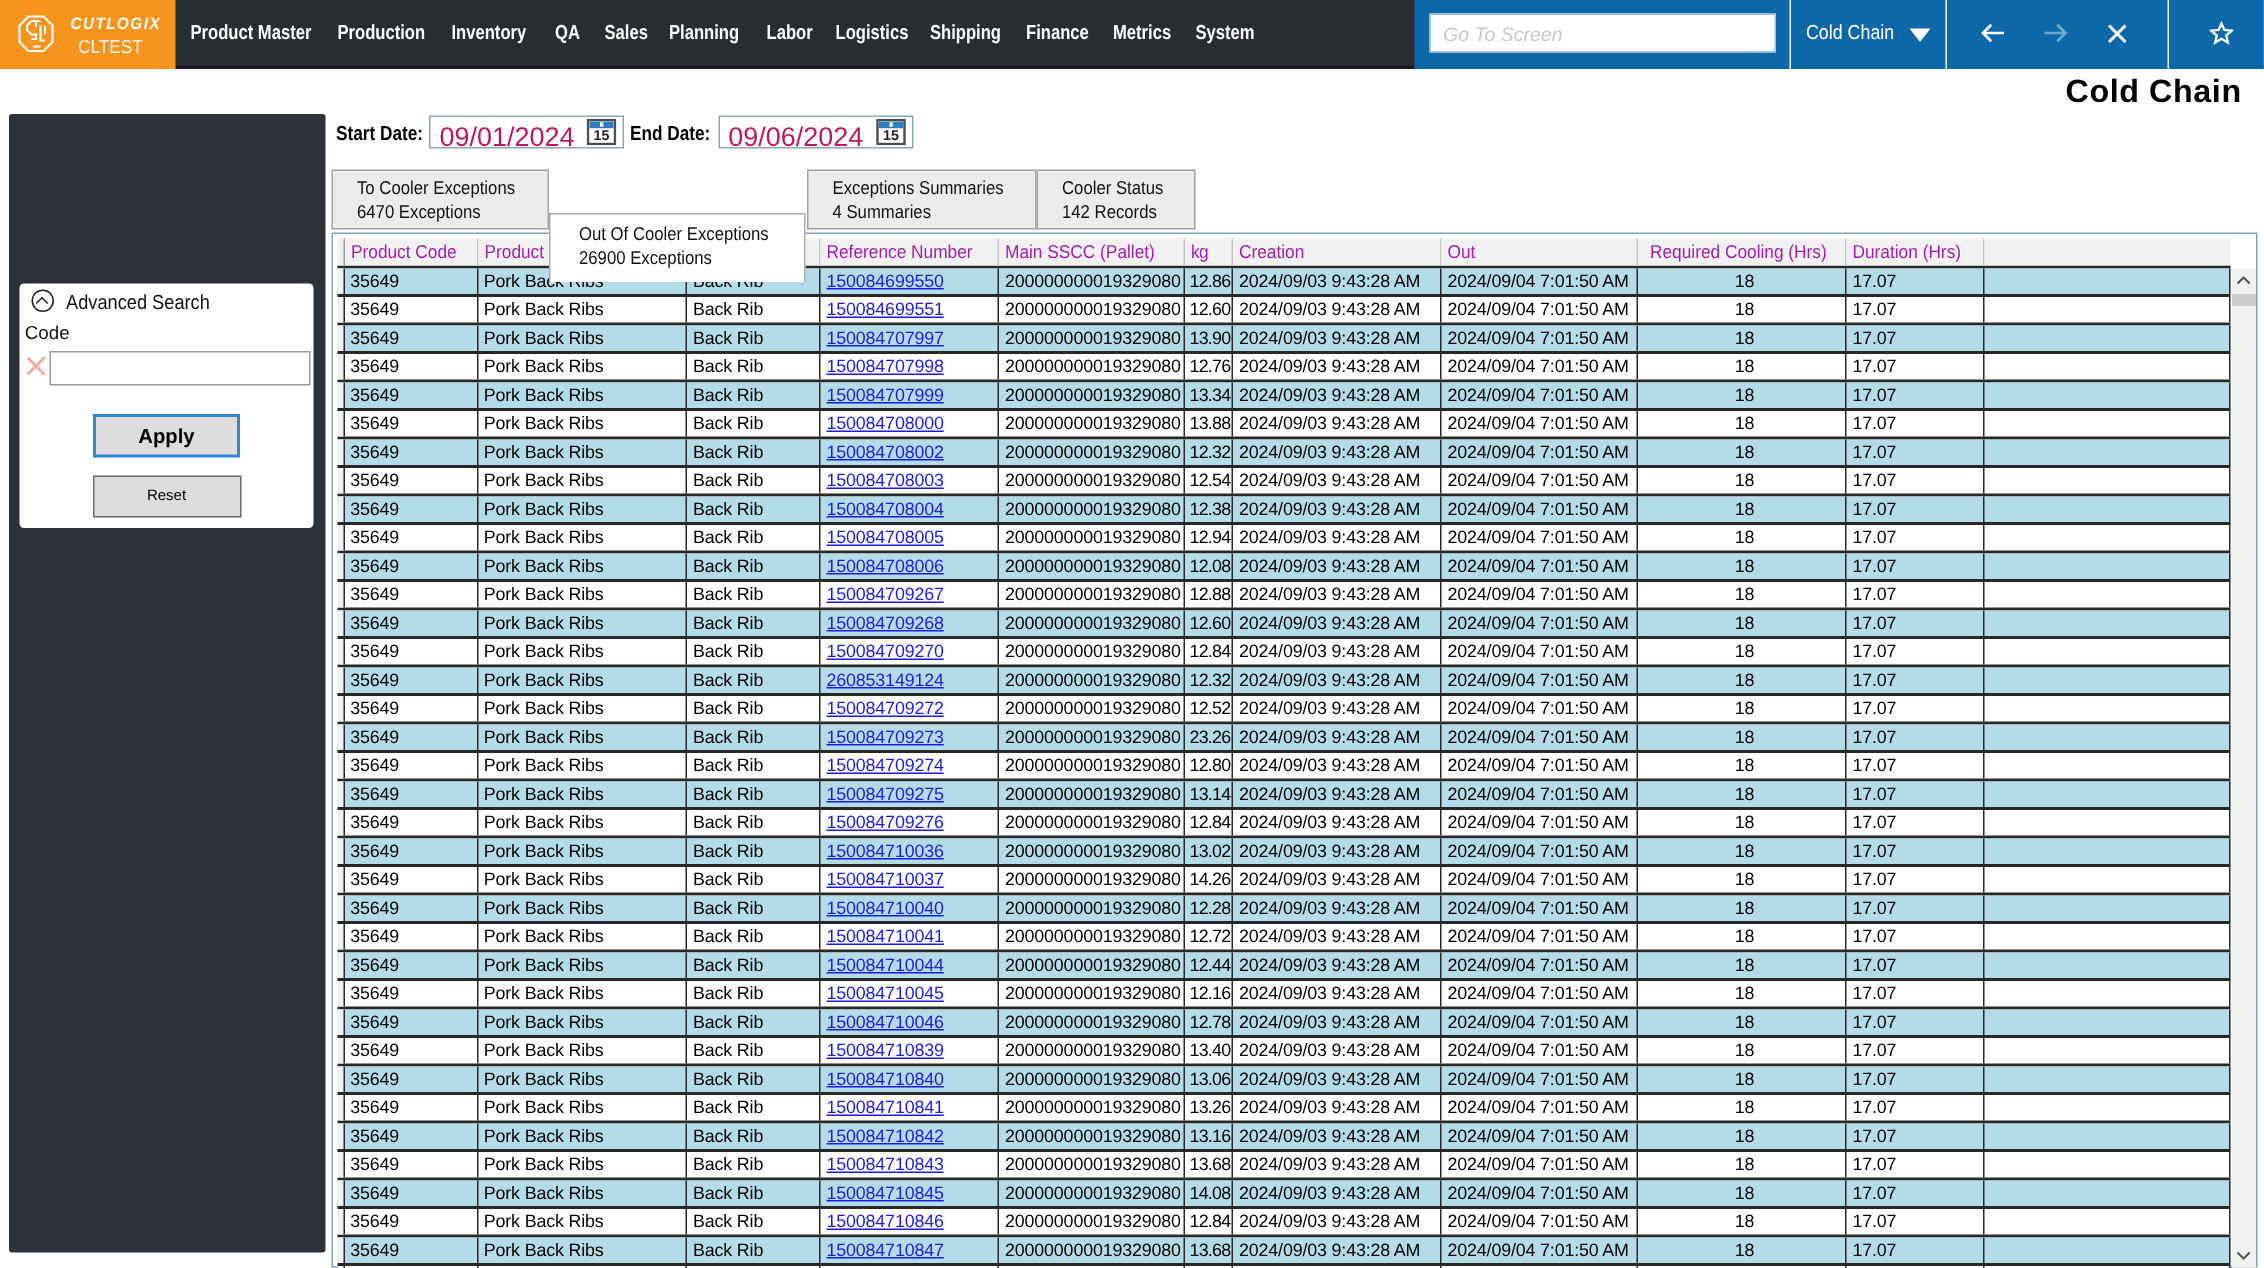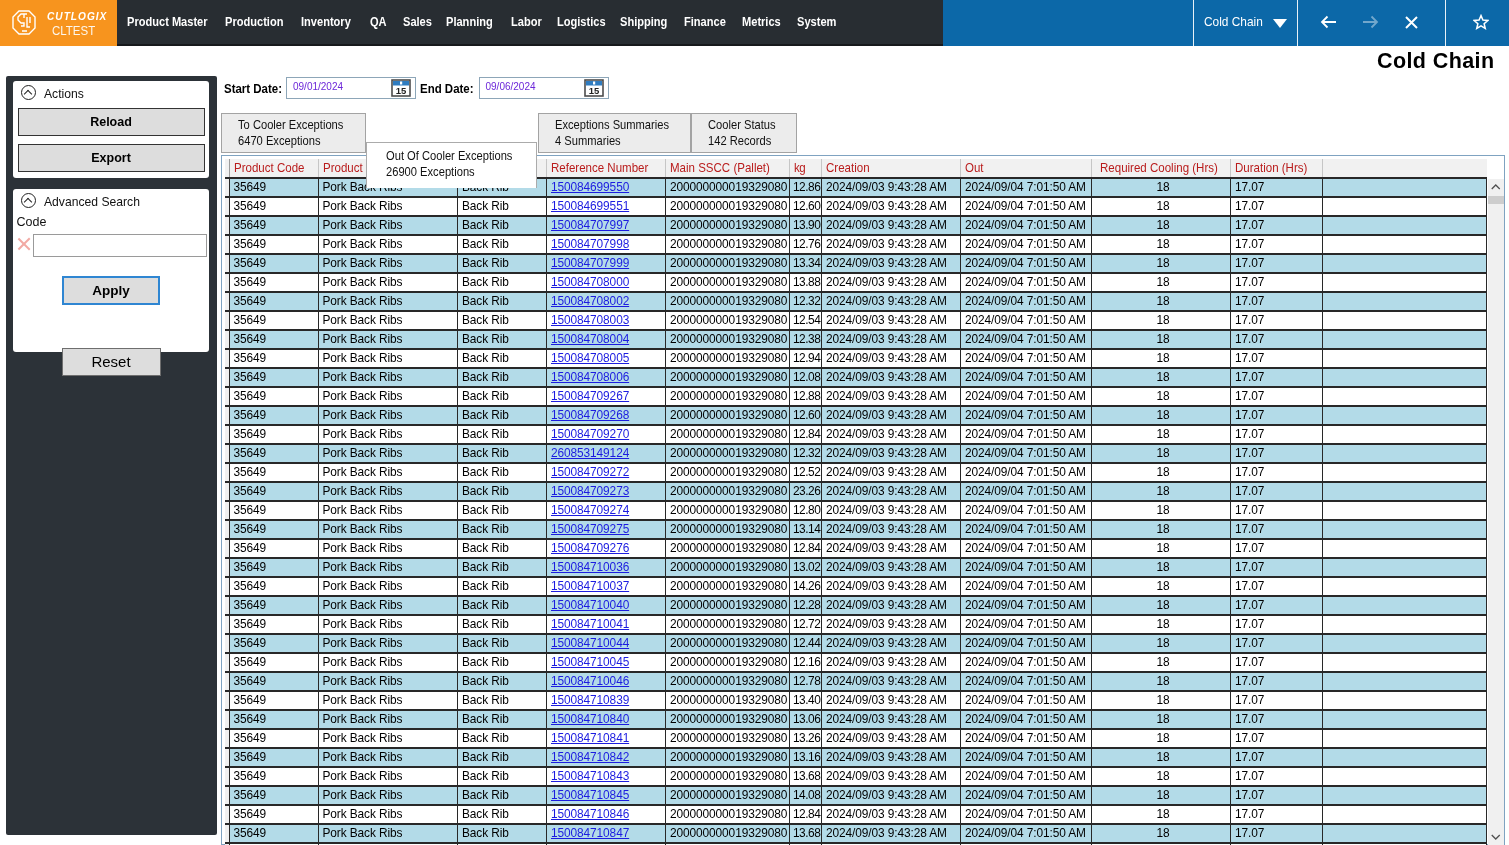--- a/index.html
+++ b/index.html
@@ -46,43 +46,43 @@
 #xicon { position:absolute; left:5px; top:48px; width:13px; height:13px; }
 #xicon:before,#xicon:after { content:""; position:absolute; left:5.5px; top:-1px; width:2.4px; height:16px;
   background:#f2aaa4; }
 #xicon:before { transform:rotate(45deg); }
 #xicon:after { transform:rotate(-45deg); }
 #code-input { position:absolute; left:20.5px; top:44.5px; width:174px; height:23px; background:#fff;
   border:1px solid #9a9a9a; }
 #btn-apply { left:49.5px; top:87px; width:98px; height:29px; line-height:25px; font-weight:bold;
   border:2px solid #2f86d2; background:#ddd; font-size:13.5px;}
 #btn-reset { left:49px; top:127.5px; width:99px; height:28px; line-height:26px; background:#ddd;
-  border:1px solid #6e6e6e; font-size:15px;margin-top:31px;}
+  border:1px solid #6e6e6e; font-size:10px;}
 
 
 .dlabel { position:absolute; top:81px; font-size:13.5px; font-weight:bold; color:#000;
   transform:scaleX(0.85); transform-origin:left; white-space:nowrap;}
 .dinput { position:absolute; top:76.5px; width:130px; height:22px; background:#fff;
   border:1.5px solid #8da6b8; }
-.dinput .val { position:absolute; left:6px; top:3px; font-size:10px; color:#6d28d9; }
+.dinput .val { position:absolute; left:6px; top:3px; font-size:18px; color:#be185d; }
 .calicon { position:absolute; right:4px; top:1.5px; width:20px; height:18px; }
 
 
 .tab { position:absolute; top:113px; height:39.5px; background:#ececec; border:1px solid #a3a3a3;
   font-size:12.4px; color:#111; padding:4px 0 0 16px; line-height:15.6px; white-space:nowrap;}
 .tab .in { display:inline-block; transform:scaleX(0.9); transform-origin:left; }
 #tab2 { top:110px; height:45.5px; background:#fff; border:1px solid #ababab; border-bottom:none;
   z-index:5; padding-top:6px; padding-left:19px;margin-top:32px;}
 
 
 #grid { position:absolute; left:221px; top:155px; width:1284px; height:690px;
   border:1px solid #7fa3c1; background:#fff; }
 #ghead { position:absolute; left:2.5px; top:2.5px; height:20px; display:flex;
   border-bottom:2px solid #282828; }
-#ghead .h { background:#f1f1f1; border-right:1px solid #c6c6c6; font-size:12.4px; color:#b91c1c;
+#ghead .h { background:#f1f1f1; border-right:1px solid #c6c6c6; font-size:12.4px; color:#a21caf;
   line-height:18px; padding-left:4px; white-space:nowrap; overflow:hidden;}
 #ghead .h span{ display:inline-block; transform:scaleX(0.93); transform-origin:left;}
 #gbody { position:absolute; left:2.5px; top:22.5px; }
 .row { display:flex; height:19px; border-bottom:2px solid #282828; background:#fff; }
 .row.alt { background:#b3dbe8; }
 .c { border-right:1.5px solid #282828; font-size:11.9px; letter-spacing:-0.1px; color:#000; line-height:16.5px;
   padding-left:4px; white-space:nowrap; overflow:hidden; }
 .rh { background:#f0f0f0; padding:0; }
 .row a { color:#1c1ce0; text-decoration:underline; }
 .rh.w0,.rh { width:5px; }
@@ -111,20 +111,23 @@
   <div class="navitem" style="left:370px">QA</div>
   <div class="navitem" style="left:403px">Sales</div>
   <div class="navitem" style="left:445.5px">Planning</div>
   <div class="navitem" style="left:510.5px">Labor</div>
   <div class="navitem" style="left:557px">Logistics</div>
   <div class="navitem" style="left:620px">Shipping</div>
   <div class="navitem" style="left:684px">Finance</div>
   <div class="navitem" style="left:741.5px">Metrics</div>
   <div class="navitem" style="left:796.5px">System</div>
   <div id="bluebar">
+    <div id="goto">
+        <span>Go To Screen</span>
+      </div>
     <div class="vdiv" style="left:249.5px"></div>
     <div id="coldchain-lbl">Cold Chain</div>
     <div id="ddtri"></div>
     <div class="vdiv" style="left:354px"></div>
     <svg width="17" height="14" viewBox="0 0 17 14" style="position:absolute;left:377px;top:15px" stroke="#fff" stroke-width="1.8" fill="none">
         <path d="M16 7 L2 7 M7.5 1.5 L2 7 L7.5 12.5"></path>
       </svg>
     <svg width="17" height="14" viewBox="0 0 17 14" style="position:absolute;left:419px;top:15px;opacity:0.42" stroke="#fff" stroke-width="1.8" fill="none">
         <path d="M1 7 L15 7 M9.5 1.5 L15 7 L9.5 12.5"></path>
       </svg>
@@ -133,26 +136,20 @@
       </svg>
     <div class="vdiv" style="left:502px"></div>
     <svg width="16" height="16" viewBox="0 0 20 19" style="position:absolute;left:530px;top:14px" stroke="#fff" stroke-width="1.9" fill="none">
         <path d="M10 1.5 L12.4 7 L18.5 7.6 L13.9 11.6 L15.3 17.5 L10 14.3 L4.7 17.5 L6.1 11.6 L1.5 7.6 L7.6 7 Z"></path>
       </svg>
   </div>
 </div>
 <div id="title">Cold Chain</div>
 
 <div id="sidebar">
-  <div class="card" id="card1">
-    <div class="cicon"></div>
-      <div class="ctitle">Actions</div>
-    <div class="btn" id="btn-reload">Reload</div>
-    <div class="btn" id="btn-export">Export</div>
-  </div>
   <div class="card" id="card2">
     <div class="cicon"></div>
       <div class="ctitle">Advanced Search</div>
     <div id="lbl-code">Code</div>
     <div id="xicon"></div>
     <div id="code-input"></div>
     <div class="btn" id="btn-apply">Apply</div>
     <div class="btn" id="btn-reset">Reset</div>
   </div>
 </div>

